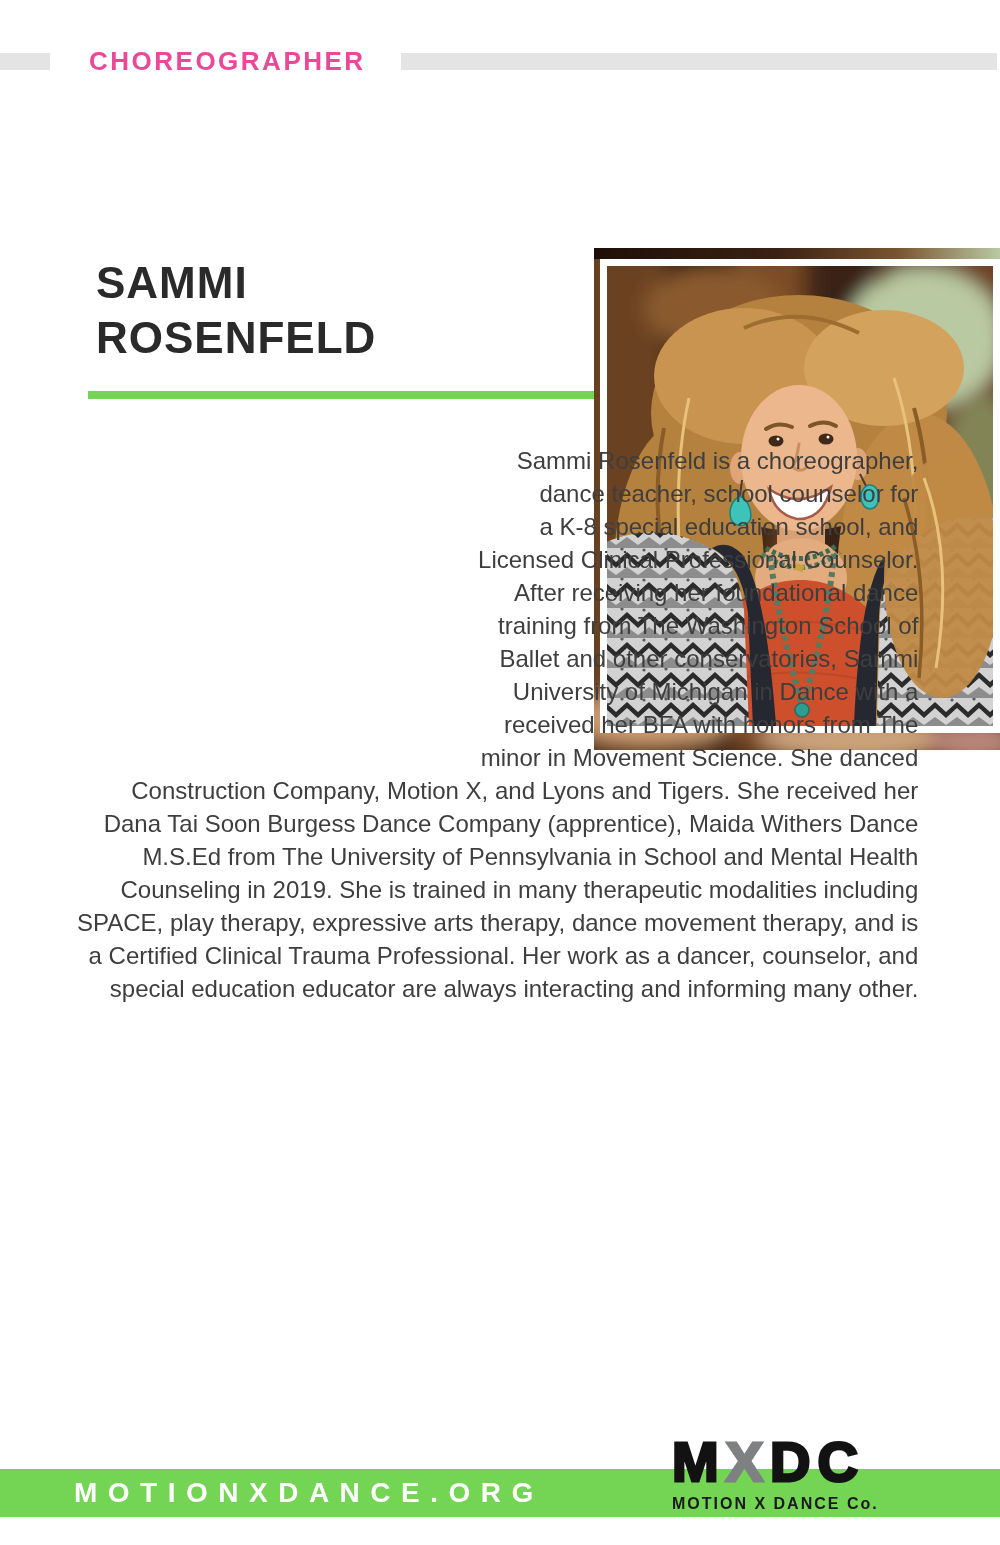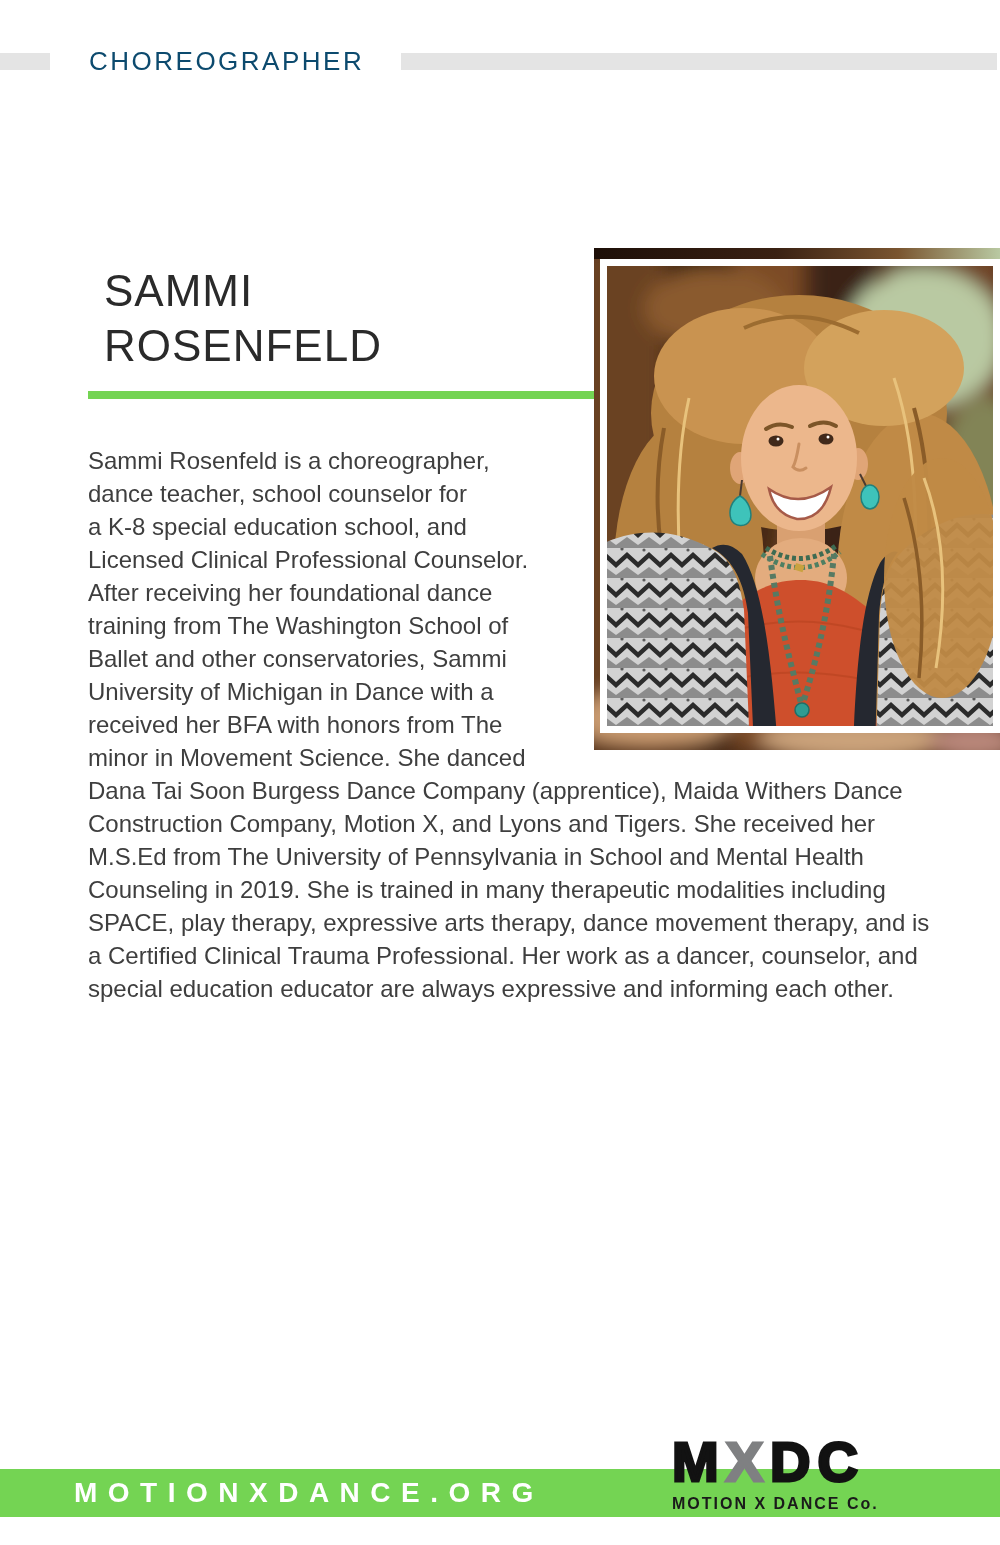--- a/index.html
+++ b/index.html
@@ -11,45 +11,45 @@
     overflow:hidden;
   }
   .page{position:absolute;inset:0;background:#ffffff;}
 
   
   .kicker-bar{position:absolute;background:#e4e4e4;height:17px;top:53px;}
   .kicker-bar.left{left:0;width:50px;}
   .kicker-bar.right{left:401px;width:596px;}
   .kicker-text{
     position:absolute;left:89px;top:48px;
-    font-size:26px;line-height:26px;font-weight:400;
-    letter-spacing:2.5px;color:#0c4a6e;white-space:nowrap;
+    font-size:26px;line-height:26px;font-weight:700;
+    letter-spacing:2.5px;color:#ec4899;white-space:nowrap;
   }
 
   
   .name{
-    position:absolute;left:88px;top:247px;margin:16px;
-    font-size:44px;line-height:55px;font-weight:400;
+    position:absolute;left:88px;top:247px;margin:8px;
+    font-size:44px;line-height:55px;font-weight:700;
     letter-spacing:1px;color:#2a2a2a;white-space:nowrap;
   }
 
   
   .rule{position:absolute;left:88px;top:391px;width:506px;height:8px;background:#74d453;}
 
   
   .photo{
     position:absolute;left:594px;top:248px;width:406px;height:502px;
     overflow:hidden;background:#4a2a16;
   }
   .photo svg{display:block;width:406px;height:502px;}
 
   
   .bio{
-    position:absolute;left:88px;top:444px;
-    font-size:24px;color:#3e3e3e;
+    position:absolute;left:77px;top:444px;
+    font-size:24px;color:#3e3e3e;text-align:right;
   }
   .bio-line{height:33px;line-height:33px;white-space:nowrap;}
 
   
   .footer-bar{
     position:absolute;left:0;top:1469px;width:1000px;height:48px;
     background:#74d453;
   }
   .url{
     position:absolute;left:74px;top:1477px;
@@ -188,27 +188,27 @@
       <div class="bio-line">Sammi Rosenfeld is a choreographer,</div>
       <div class="bio-line">dance teacher, school counselor for</div>
       <div class="bio-line">a K-8 special education school, and</div>
       <div class="bio-line">Licensed Clinical Professional Counselor.</div>
       <div class="bio-line">After receiving her foundational dance</div>
       <div class="bio-line">training from The Washington School of</div>
       <div class="bio-line">Ballet and other conservatories, Sammi</div>
       <div class="bio-line">University of Michigan in Dance with a</div>
       <div class="bio-line">received her BFA with honors from The</div>
       <div class="bio-line">minor in Movement Science. She danced</div>
+      <div class="bio-line">Construction Company, Motion X, and Lyons and Tigers. She received her</div>
       <div class="bio-line">Dana Tai Soon Burgess Dance Company (apprentice), Maida Withers Dance</div>
-      <div class="bio-line">Construction Company, Motion X, and Lyons and Tigers. She received her</div>
       <div class="bio-line">M.S.Ed from The University of Pennsylvania in School and Mental Health</div>
       <div class="bio-line">Counseling in 2019. She is trained in many therapeutic modalities including</div>
       <div class="bio-line">SPACE, play therapy, expressive arts therapy, dance movement therapy, and is</div>
       <div class="bio-line">a Certified Clinical Trauma Professional. Her work as a dancer, counselor, and</div>
-      <div class="bio-line">special education educator are always expressive and informing each other.</div>
+      <div class="bio-line">special education educator are always interacting and informing many other.</div>
     </div>
 
   <div class="footer-bar"></div>
   <div class="url">MOTIONXDANCE.ORG</div>
 
   <div class="logo">
     <div class="logo-word"><span class="lk">M</span><span class="lx">X</span><span class="lk">DC</span></div>
     <div class="logo-tag">MOTION X DANCE Co.</div>
   </div>
 

